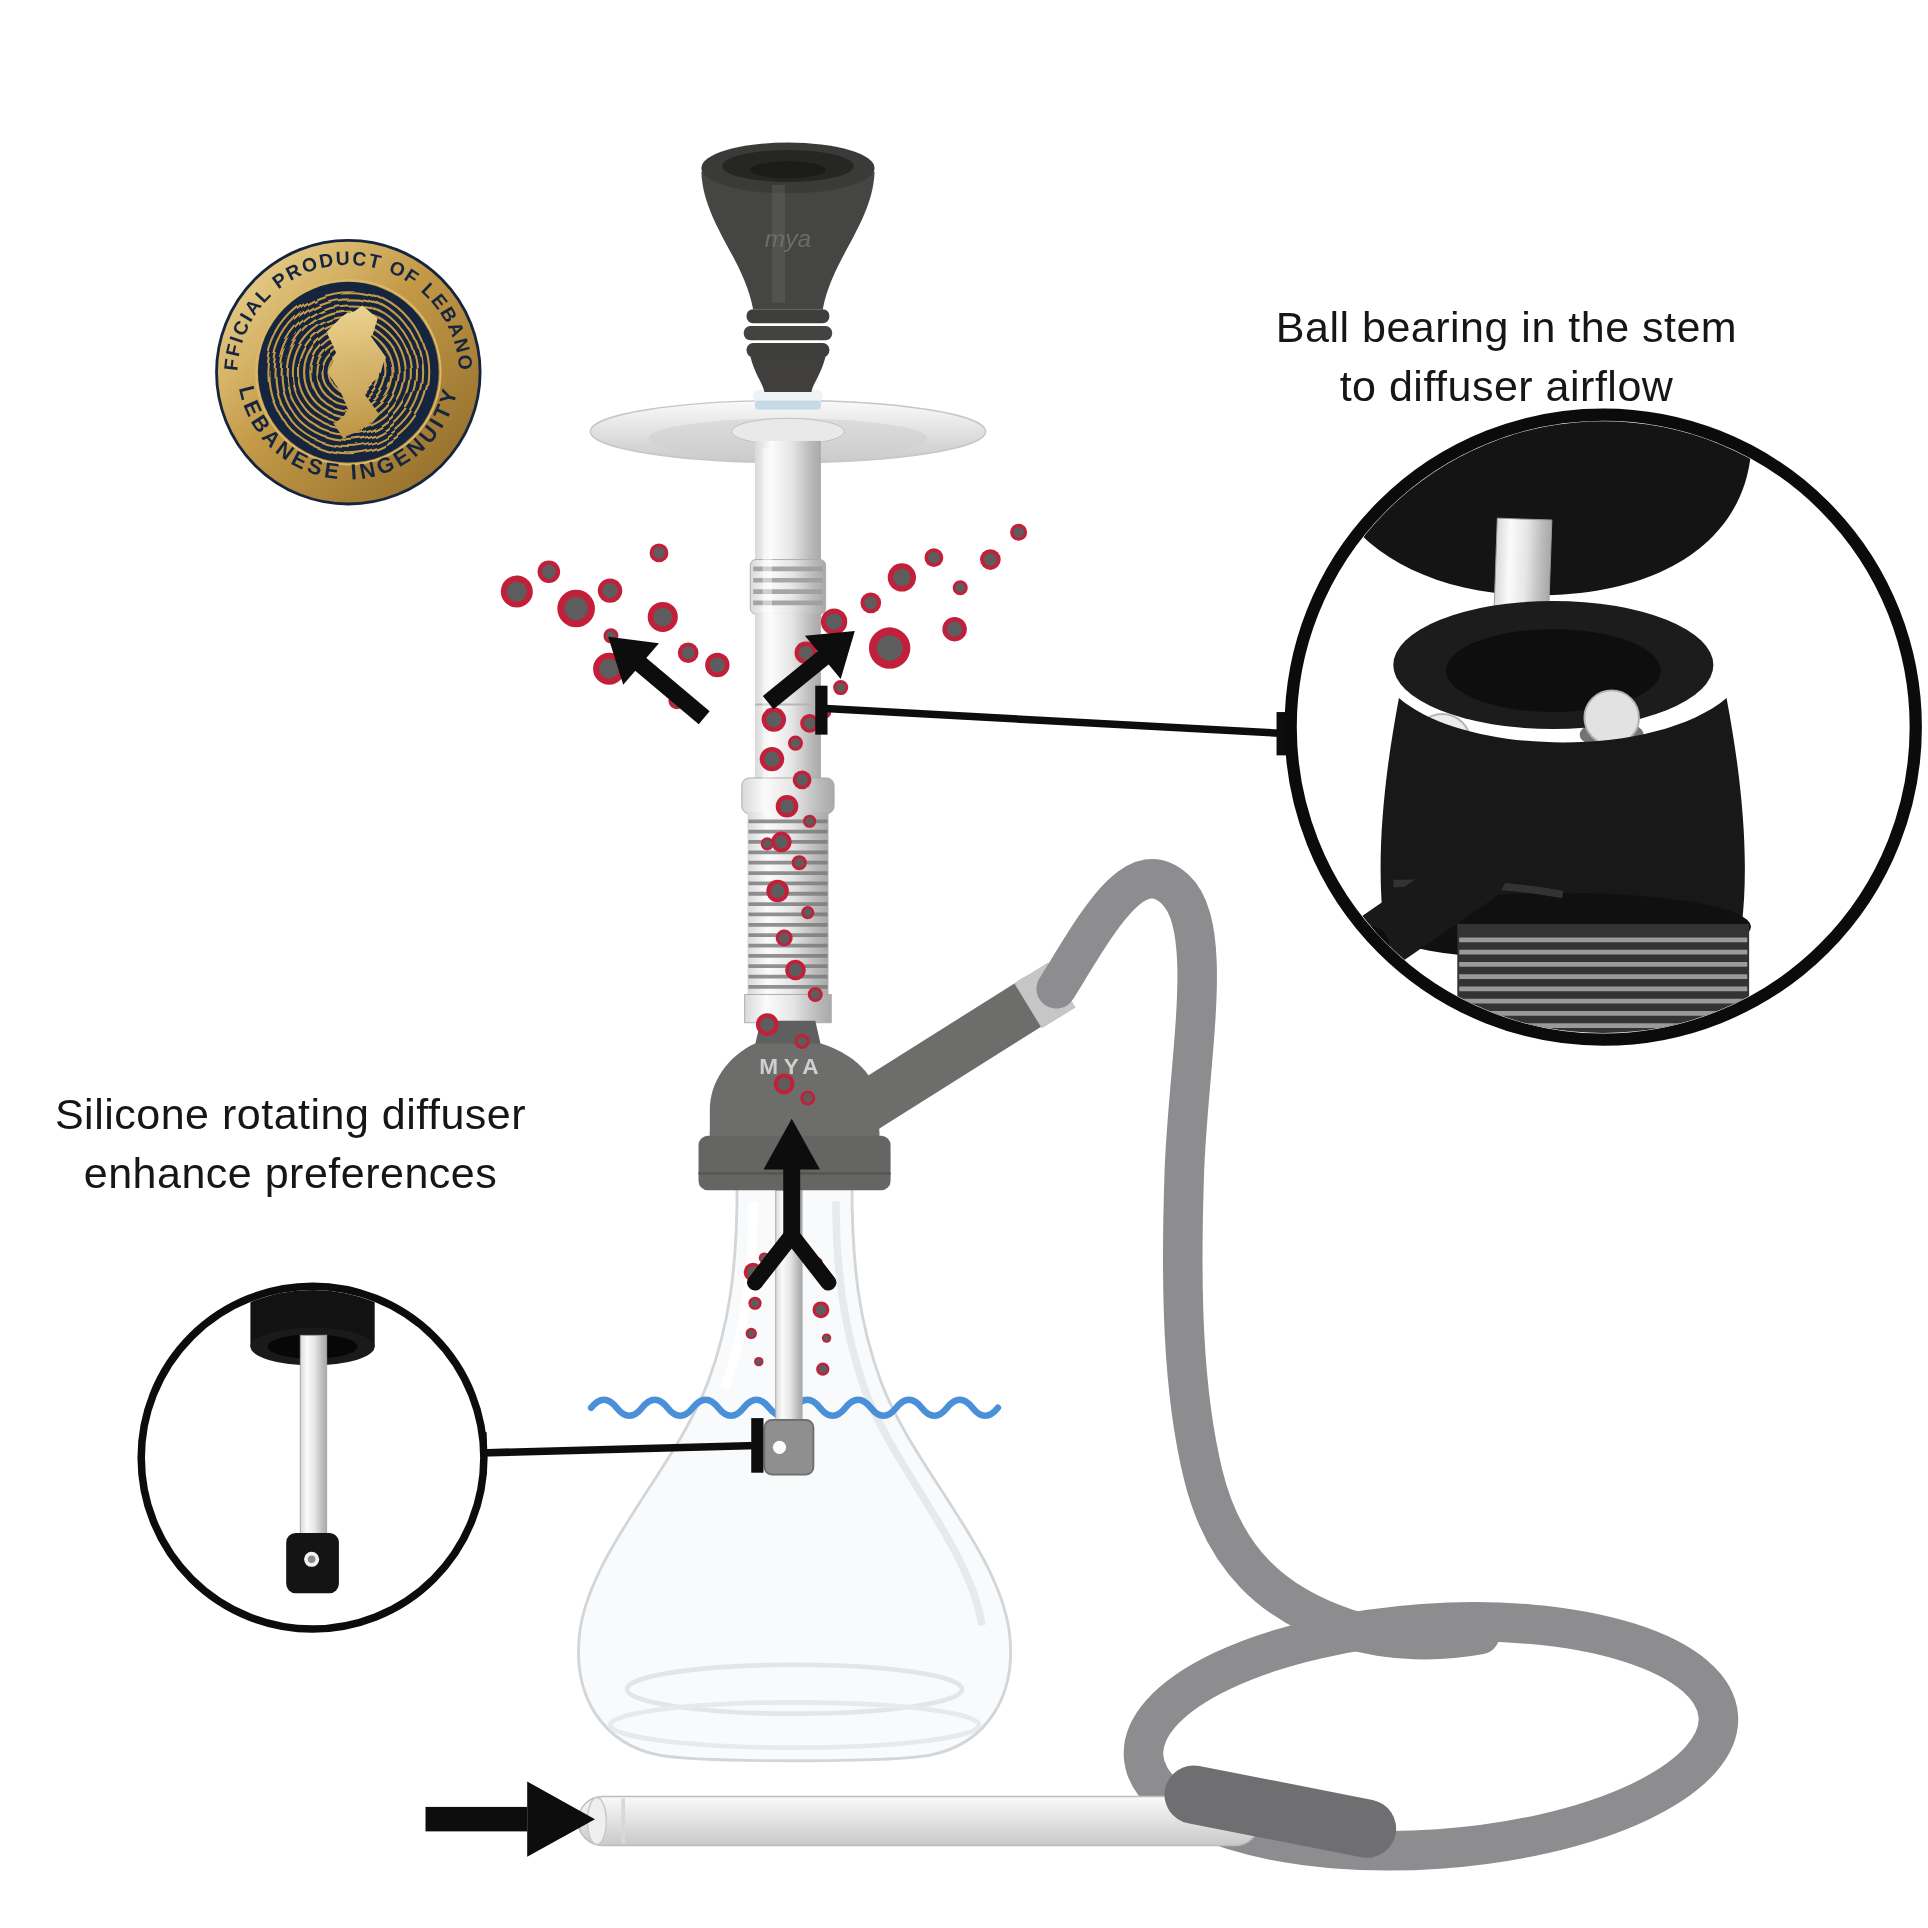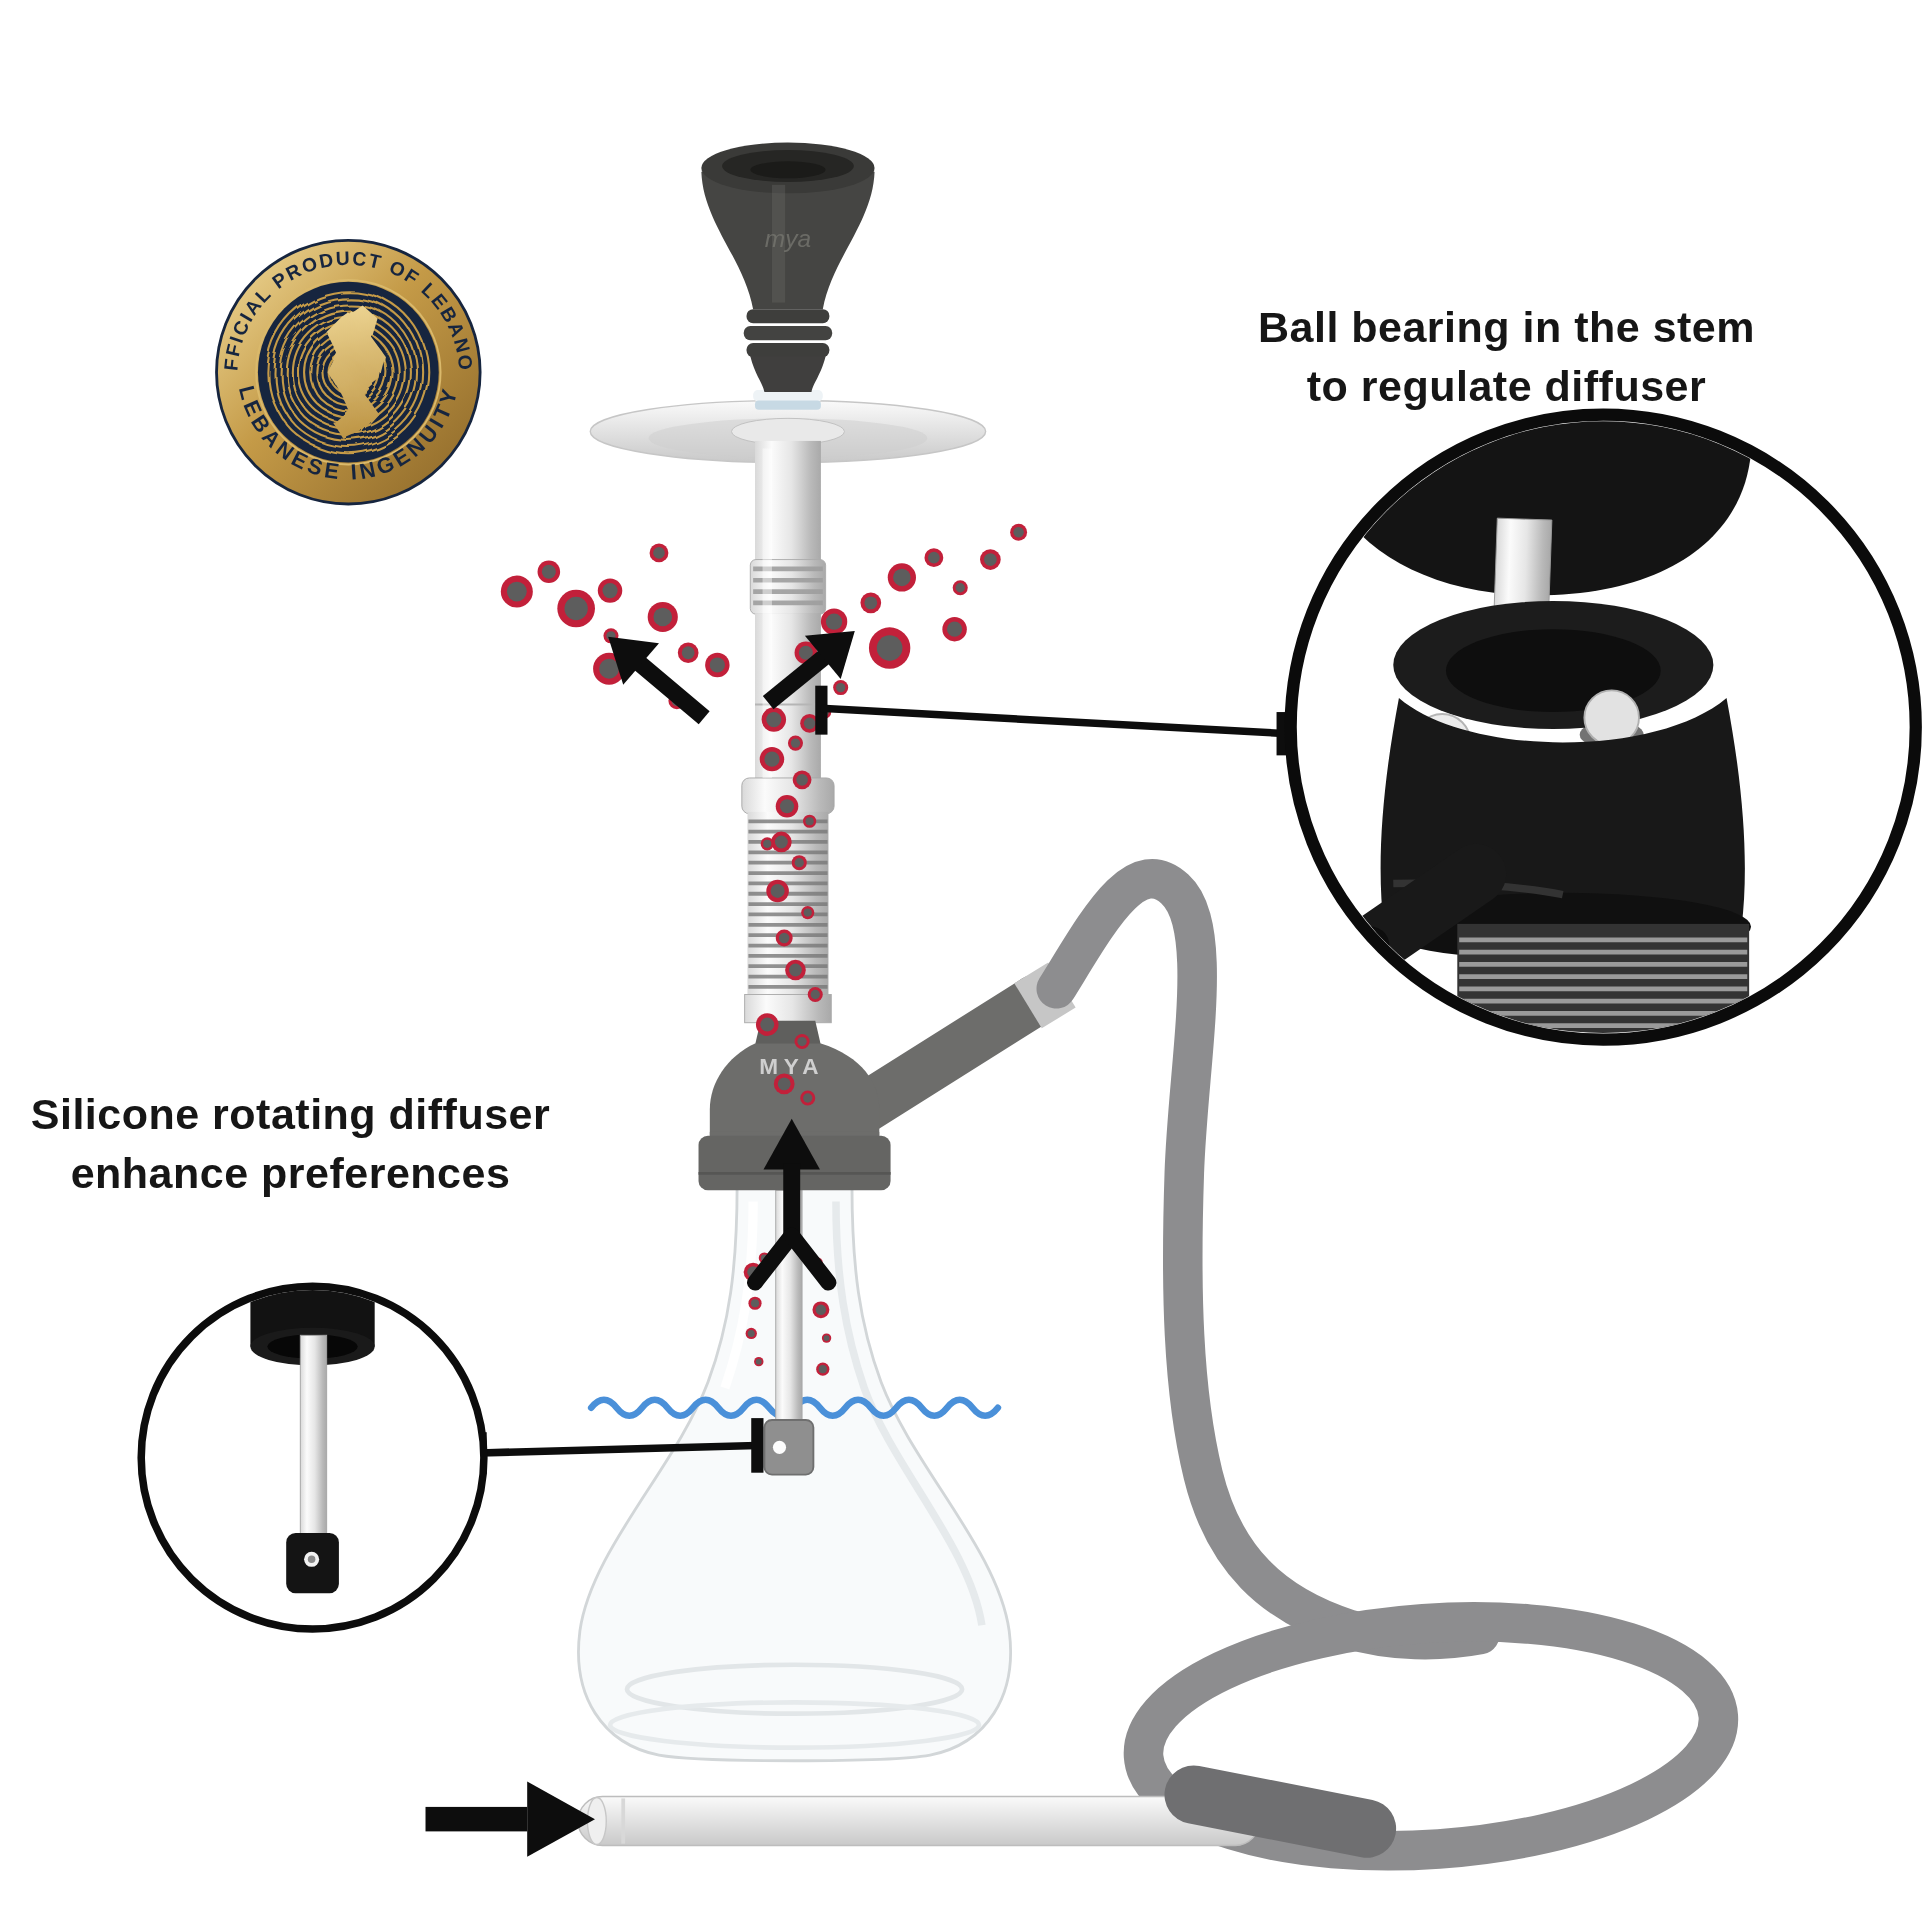--- a/index.html
+++ b/index.html
@@ -4,21 +4,21 @@
 <style>
   html,body{margin:0;padding:0;background:#fff;}
   #canvas{
     position:relative;width:1928px;height:1928px;background:#fff;overflow:hidden;
     font-family:"Liberation Sans", sans-serif;
     margin-top:6px;
   }
   #art{position:absolute;left:0;top:0;}
   .label{
     position:absolute;text-align:center;color:#161616;
-    font-size:43px;line-height:59px;font-weight:700;letter-spacing:0.5px;
+    font-size:43px;line-height:59px;font-weight:400;letter-spacing:0.5px;
   }
   .label span{display:block;}
   #label-ball{left:1240px;top:292px;width:533px;}
   #label-diffuser{left:24px;top:1079px;width:533px;}
 </style>
 </head>
 <body>
 
 <div id="canvas">
 
@@ -484,21 +484,21 @@
     <ellipse cx="634" cy="1928" rx="10" ry="25" fill="#efefef" stroke="#c7c7c7" stroke-width="1.5"></ellipse>
     <line x1="662" y1="1904" x2="662" y2="1952" stroke="#d8d8d8" stroke-width="4"></line>
     <path d="M 1268,1900 L 1452,1936" stroke="#6f6f71" stroke-width="62" stroke-linecap="round"></path>
     <rect x="452" y="1913" width="108" height="26" style="fill:var(--line-black)"></rect>
     <polygon points="560,1886 560,1966 632,1926" style="fill:var(--line-black)"></polygon>
   </g>
 </svg>
 
 <div class="label" id="label-ball">
   <span>Ball bearing in the stem</span>
-  <span>to regulate diffuser</span>
+  <span>to diffuser airflow</span>
 </div>
 <div class="label" id="label-diffuser">
   <span>Silicone rotating diffuser</span>
   <span>enhance preferences</span>
 </div>
 
 </div>
 
 
 </body></html>

